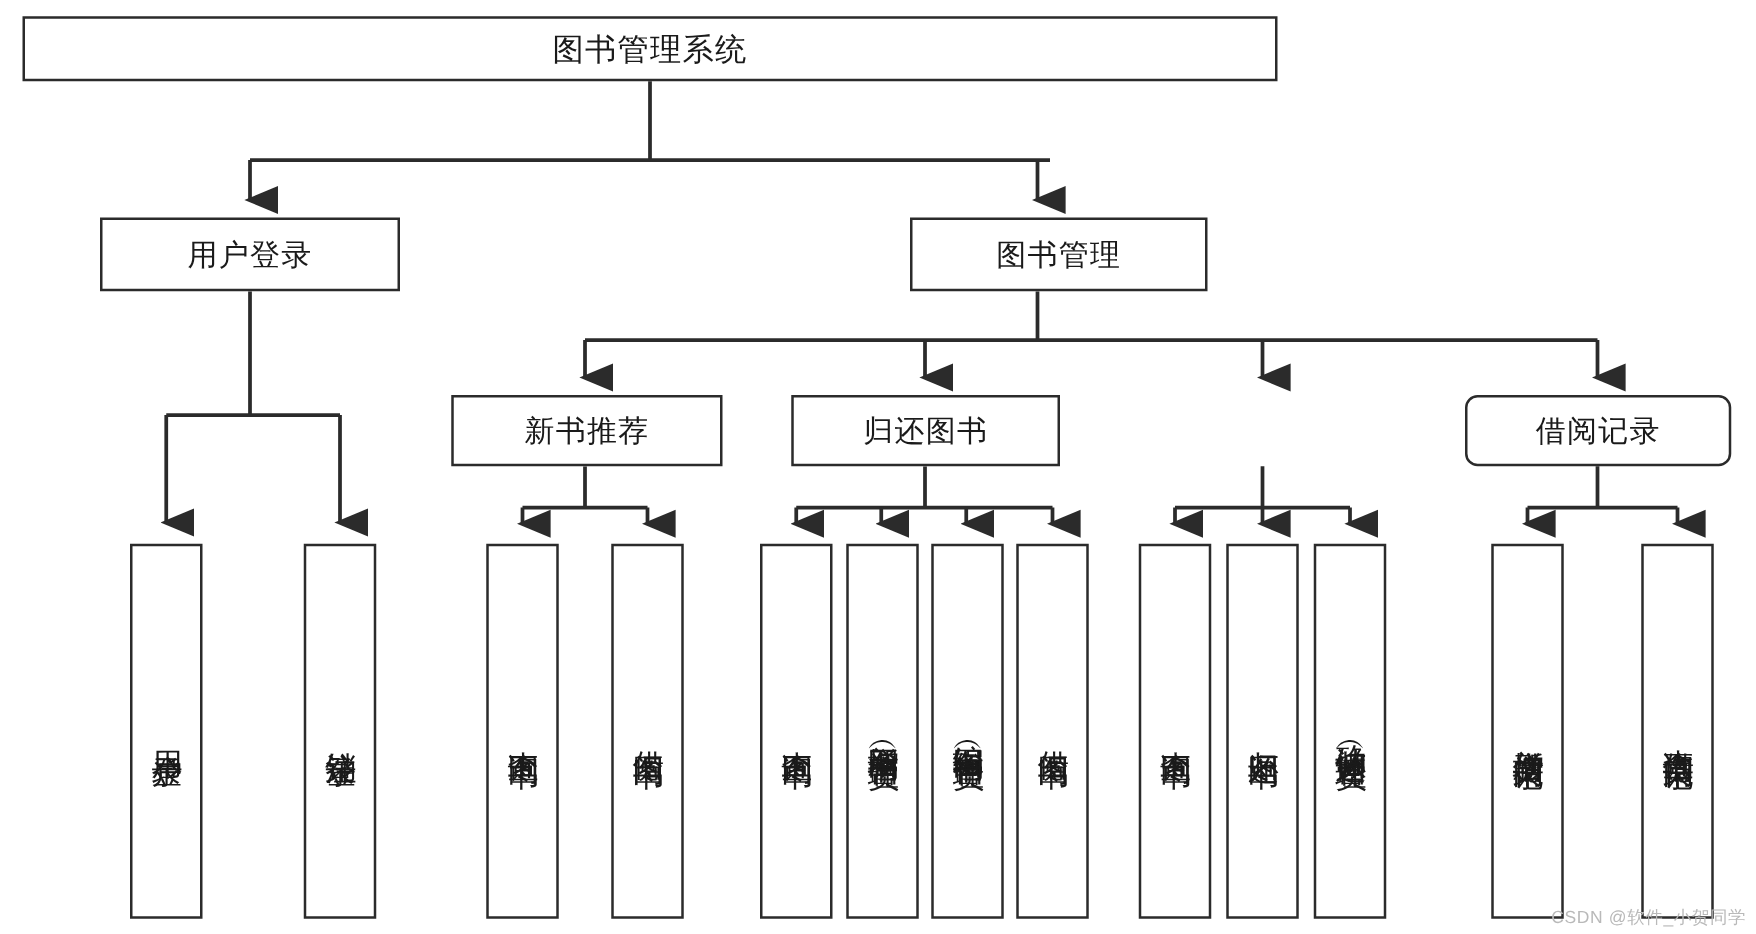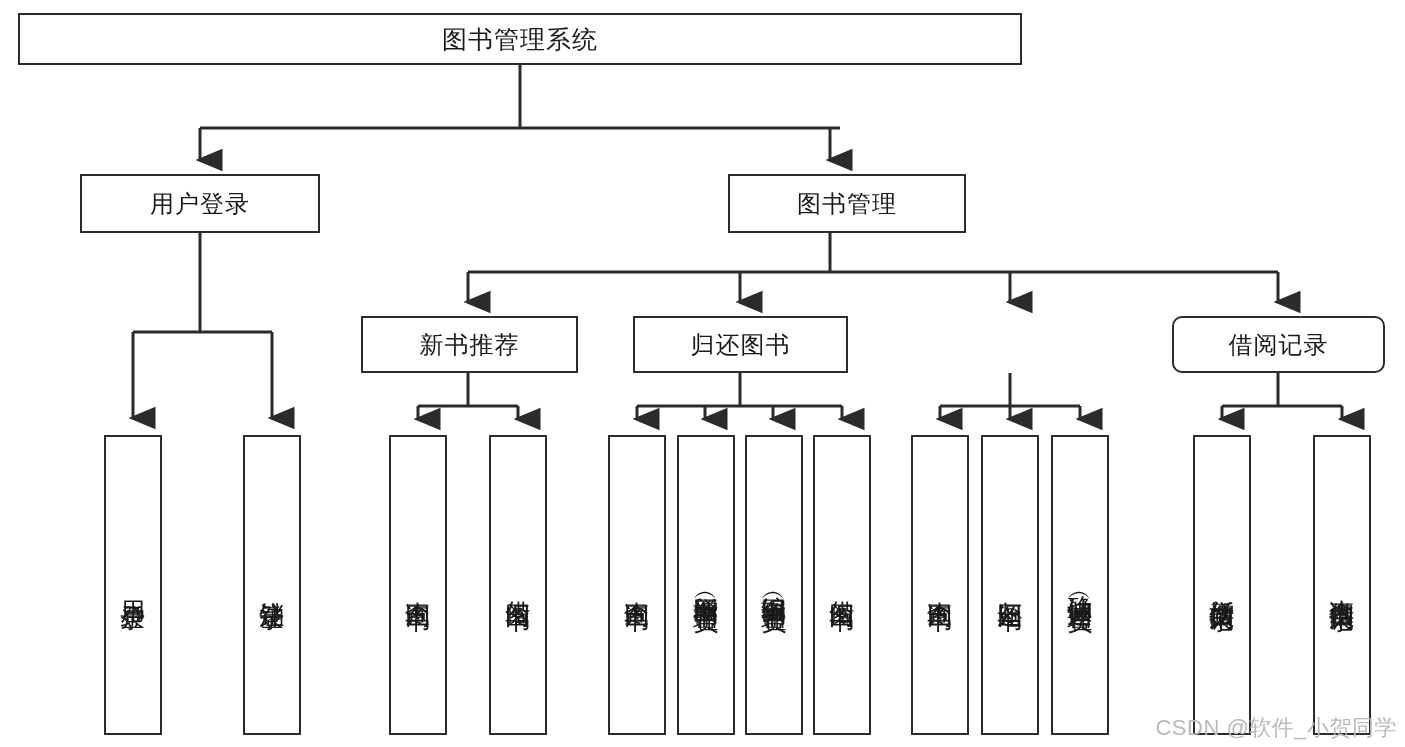--- a/index.html
+++ b/index.html
@@ -37,21 +37,21 @@
     text-orientation:upright;
     line-height:1.06;
     letter-spacing:2px;
     white-space:nowrap;
     display:block;
   }
   .watermark{
     position:absolute;
     right:8px;
     bottom:4px;
-    font-size:22px;
+    font-size:14px;
     color:#b9b9b9;
     white-space:nowrap;
     letter-spacing:.5px;
   }
 </style>
 </head>
 <body>
 
 <div id="stage">
 

